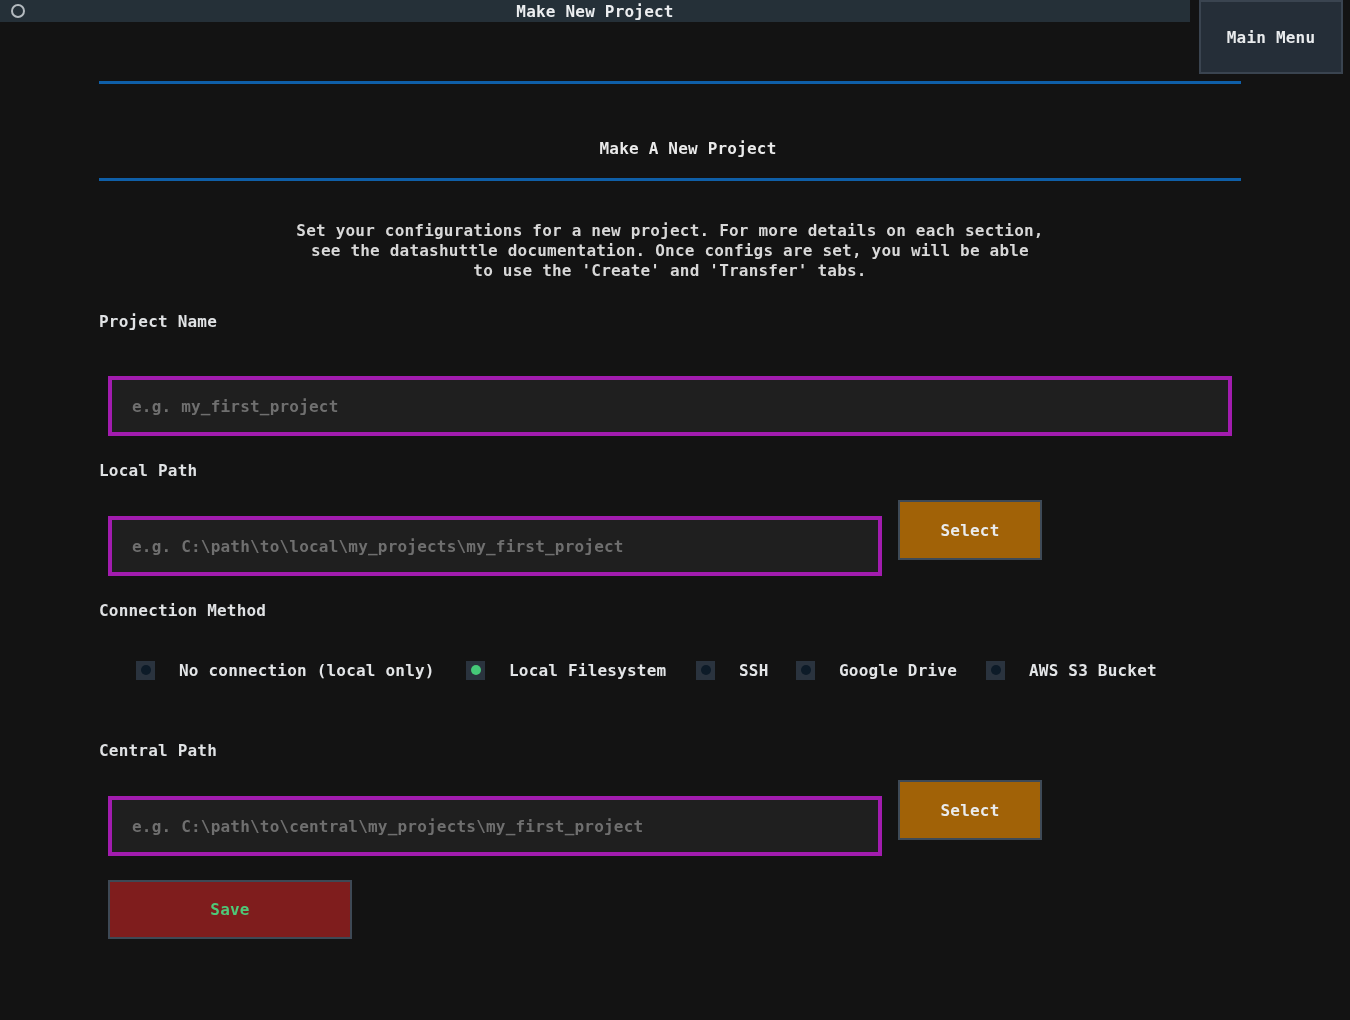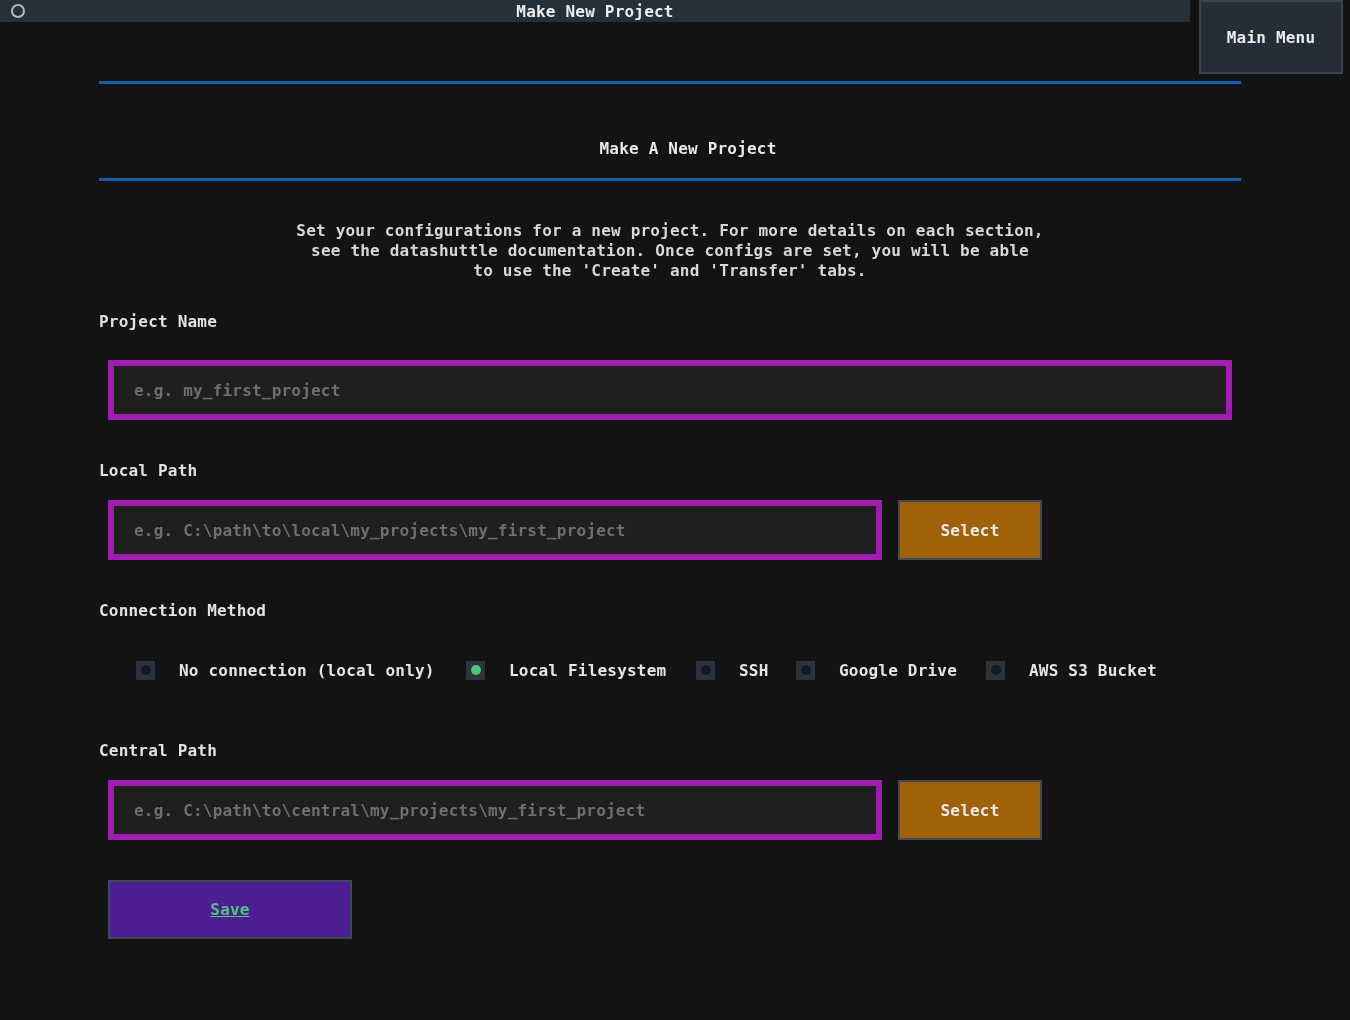--- a/index.html
+++ b/index.html
@@ -51,23 +51,23 @@
     position:absolute; left:99px; color:#e0e2e4;
     font-size:16px; font-weight:bold; letter-spacing:0.2px;
   }
   .label-project { top:312px; }
   .label-local { top:461px; }
   .label-connection { top:601px; }
   .label-central { top:741px; }
 
   .text-input {
     position:absolute; left:108px; height:60px; box-sizing:border-box;
-    background:#1f1f1f; border:6px solid #a21caf;
+    background:#1f1f1f; border:4px solid #a21caf;
     color:#8b5cf6; font:bold 16px "DejaVu Sans Mono", monospace;
-    padding:0 10px 0 20px; letter-spacing:0.2px; outline:none;
+    padding:0 10px 0 20px; letter-spacing:0.2px; outline:none;margin-top:16px;
   }
   .text-input::placeholder { color:#6f6f6f; opacity:1; }
   .input-project { top:360px; width:1124px; }
   .input-local { top:500px; width:774px; }
   .input-central { top:780px; width:774px; }
 
   .select-btn {
     position:absolute; left:898px; width:144px; height:60px; box-sizing:border-box;
     background:#a16207; border:2px solid #3e4a57;
     color:#e9ebed; font:bold 16px "DejaVu Sans Mono", monospace;
@@ -88,23 +88,23 @@
   }
   .radio-dot { width:10px; height:10px; border-radius:50%; background:#0d1b28; }
   .radio-group.selected .radio-dot { background:#45c878; }
   .radio-label {
     color:#e3e5e7; font-size:16px; font-weight:bold;
     letter-spacing:0.2px; white-space:nowrap;
   }
 
   .save-btn {
     position:absolute; left:108px; top:880px; width:244px; height:59px;
-    box-sizing:border-box; background:#4c1d95; border:2px solid #3e4955;
+    box-sizing:border-box; background:#7f1d1d; border:2px solid #3e4955;
     color:#4ec878; font:bold 16px "DejaVu Sans Mono", monospace;
-    letter-spacing:0.2px; cursor:pointer;text-decoration:underline;
+    letter-spacing:0.2px; cursor:pointer;
   }
 </style>
 </head>
 <body>
 
 <div class="top-bar">
   <span class="circle-icon"></span>
   <span class="top-title">Make New Project</span>
 </div>
 

